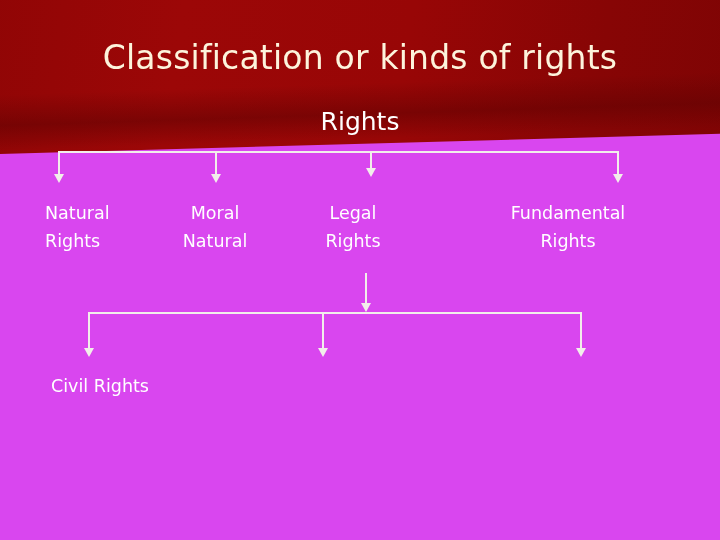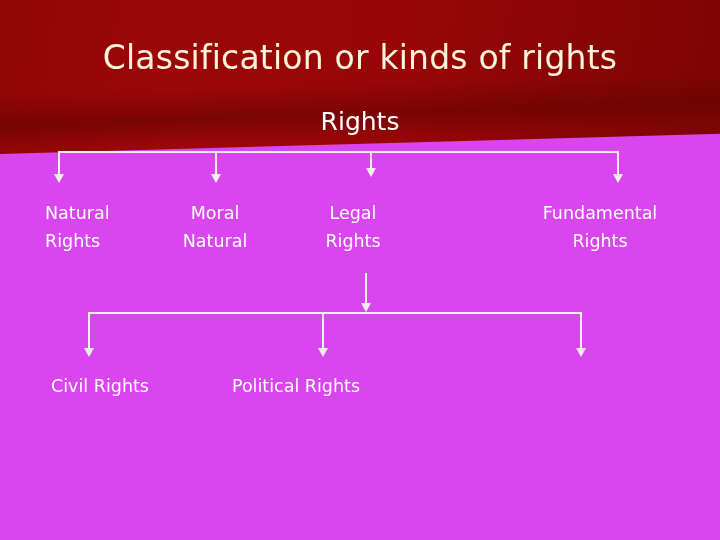--- a/index.html
+++ b/index.html
@@ -124,35 +124,34 @@
 
   <div class="node left" style="left:28px; top:199px; width:130px;margin-left:17px;">Natural
 Rights</div>
 
   <div class="node center" style="left:150px; top:199px; width:130px;">Moral
 Natural</div>
 
   <div class="node center" style="left:288px; top:199px; width:130px;">Legal
 Rights</div>
 
-  <div class="node center" style="left:520px; top:199px; width:160px;">Fundamental
+  <div class="node center" style="left:488px; top:199px; width:160px;">Fundamental
 Rights</div>
 
   <div class="vstem" style="left:365px; top:273px; height:32px;"></div>
   <div class="arrowhead" style="left:361px; top:303px;"></div>
 
   <div class="hbar" style="left:89px; top:312px; width:493px;"></div>
 
   <div class="vstem" style="left:88px; top:312px; height:38px;"></div>
   <div class="arrowhead" style="left:84px; top:348px;"></div>
 
   <div class="vstem" style="left:322px; top:312px; height:38px;"></div>
   <div class="arrowhead" style="left:318px; top:348px;"></div>
 
   <div class="vstem" style="left:580px; top:312px; height:38px;"></div>
   <div class="arrowhead" style="left:576px; top:348px;"></div>
 
   <div class="node center" style="left:30px; top:372px; width:140px;">Civil Rights</div>
 
-  <div class="node center" style="left:216px; top:372px; width:160px;">Political Rights</div>
 
 
 </div>
 
 </body></html>

